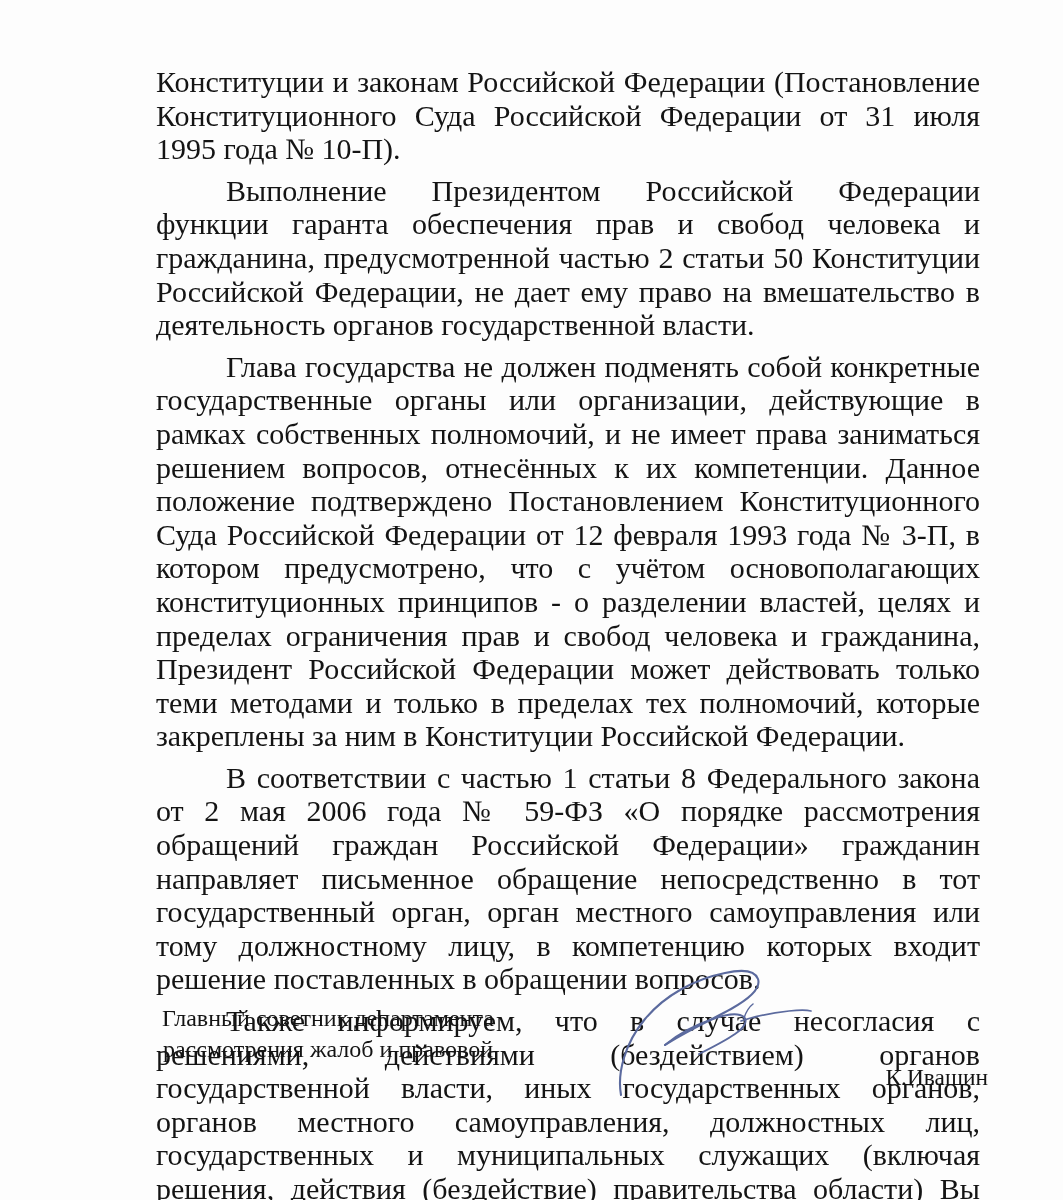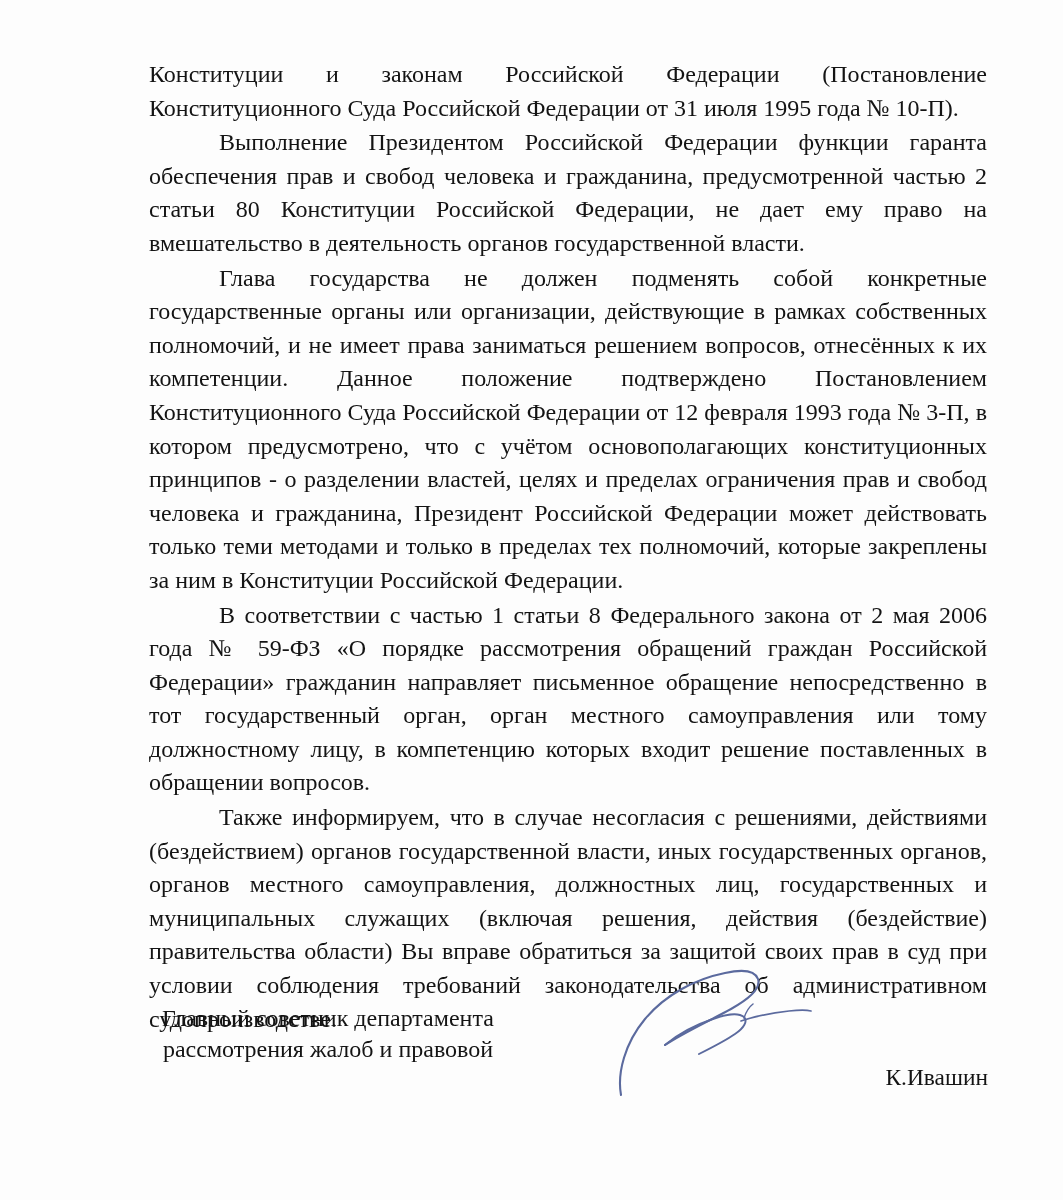--- a/index.html
+++ b/index.html
@@ -23,24 +23,24 @@
   }
 
   .doc-body {
     position: absolute;
     left: 148px;
     top: 57px;
     width: 840px;
   }
 
   .para {
-    margin: 1px;
+    margin: 8px;
     text-align: justify;
     text-justify: inter-word;
-    font-size: 24px;
+    font-size: 30px;
     line-height: 33.6px;
     letter-spacing: 0px;
     word-spacing: 0px;
     hyphens: none;
   }
 
   .para.indent {
     text-indent: 70px;
   }
 
@@ -93,21 +93,21 @@
     height: 100%;
   }
 </style>
 </head>
 <body>
 
 <div class="page">
 
   <div class="doc-body">
     <p class="para">Конституции и законам Российской Федерации (Постановление Конституционного Суда Российской Федерации от 31 июля 1995 года № 10-П).</p>
-    <p class="para indent">Выполнение Президентом Российской Федерации функции гаранта обеспечения прав и свобод человека и гражданина, предусмотренной частью 2 статьи 80 Конституции Российской Федерации, не дает ему право на вмешательство в деятельность органов государственной власти.</p>
+    <p class="para indent">Выполнение Президентом Российской Федерации функции гаранта обеспечения прав и свобод человека и гражданина, предусмотренной частью 2 статьи 50 Конституции Российской Федерации, не дает ему право на вмешательство в деятельность органов государственной власти.</p>
     <p class="para indent">Глава государства не должен подменять собой конкретные государственные органы или организации, действующие в рамках собственных полномочий, и не имеет права заниматься решением вопросов, отнесённых к их компетенции. Данное положение подтверждено Постановлением Конституционного Суда Российской Федерации от 12 февраля 1993 года № 3-П, в котором предусмотрено, что с учётом основополагающих конституционных принципов - о разделении властей, целях и пределах ограничения прав и свобод человека и гражданина, Президент Российской Федерации может действовать только теми методами и только в пределах тех полномочий, которые закреплены за ним в Конституции Российской Федерации.</p>
     <p class="para indent">В соответствии с частью 1 статьи 8 Федерального закона от 2 мая 2006 года № 59-ФЗ «О порядке рассмотрения обращений граждан Российской Федерации» гражданин направляет письменное обращение непосредственно в тот государственный орган, орган местного самоуправления или тому должностному лицу, в компетенцию которых входит решение поставленных в обращении вопросов.</p>
     <p class="para indent">Также информируем, что в случае несогласия с решениями, действиями (бездействием) органов государственной власти, иных государственных органов, органов местного самоуправления, должностных лиц, государственных и муниципальных служащих (включая решения, действия (бездействие) правительства области) Вы вправе обратиться за защитой своих прав в суд при условии соблюдения требований законодательства об административном судопроизводстве.</p>
   </div>
 
   <div class="signature-block">
 
     <div class="sig-role">
       <div>Главный советник департамента</div>
       <div>рассмотрения жалоб и правовой</div>

